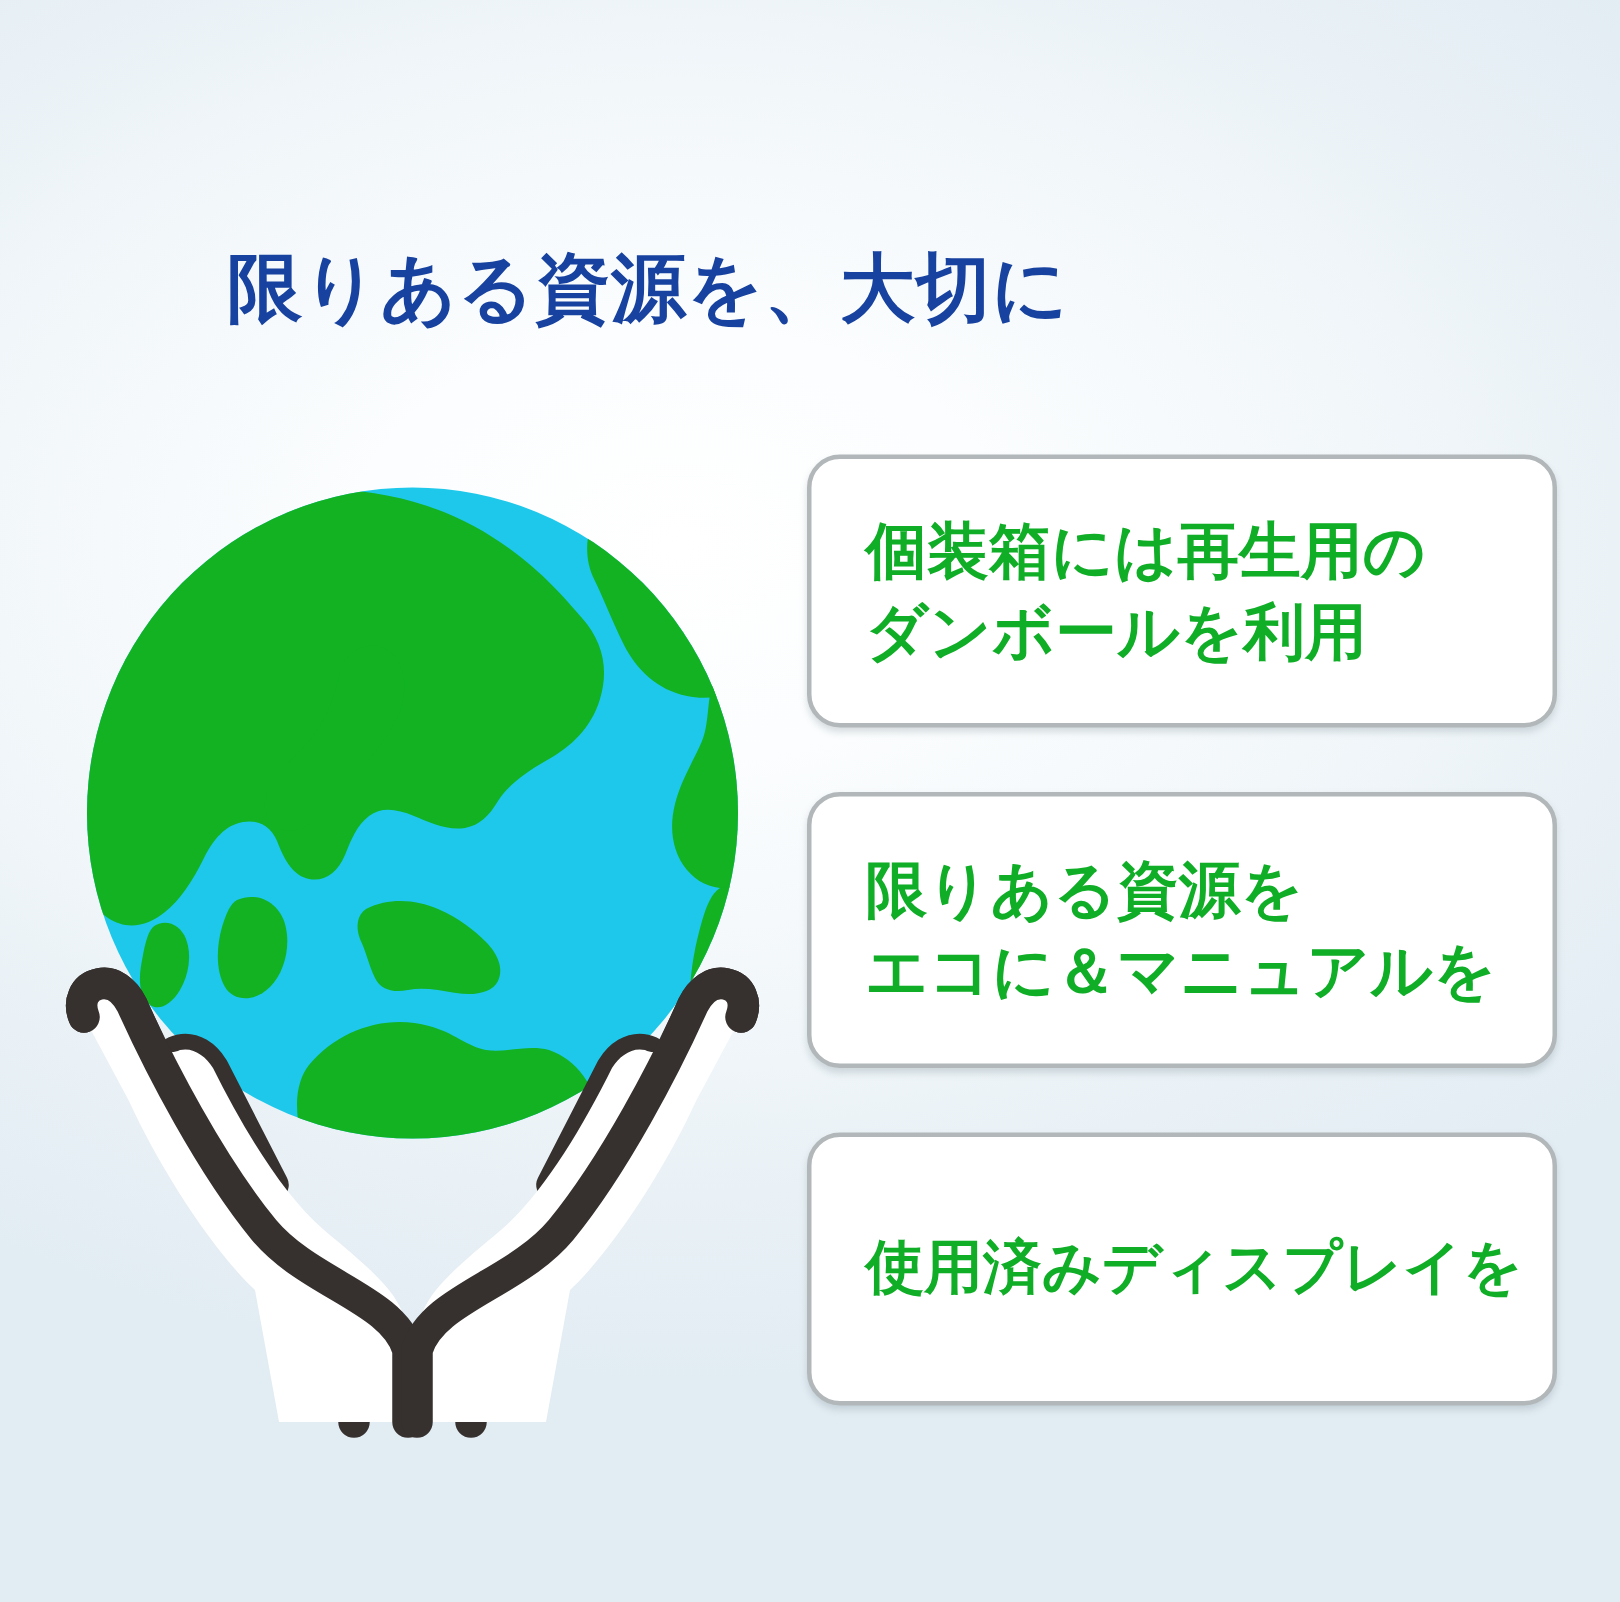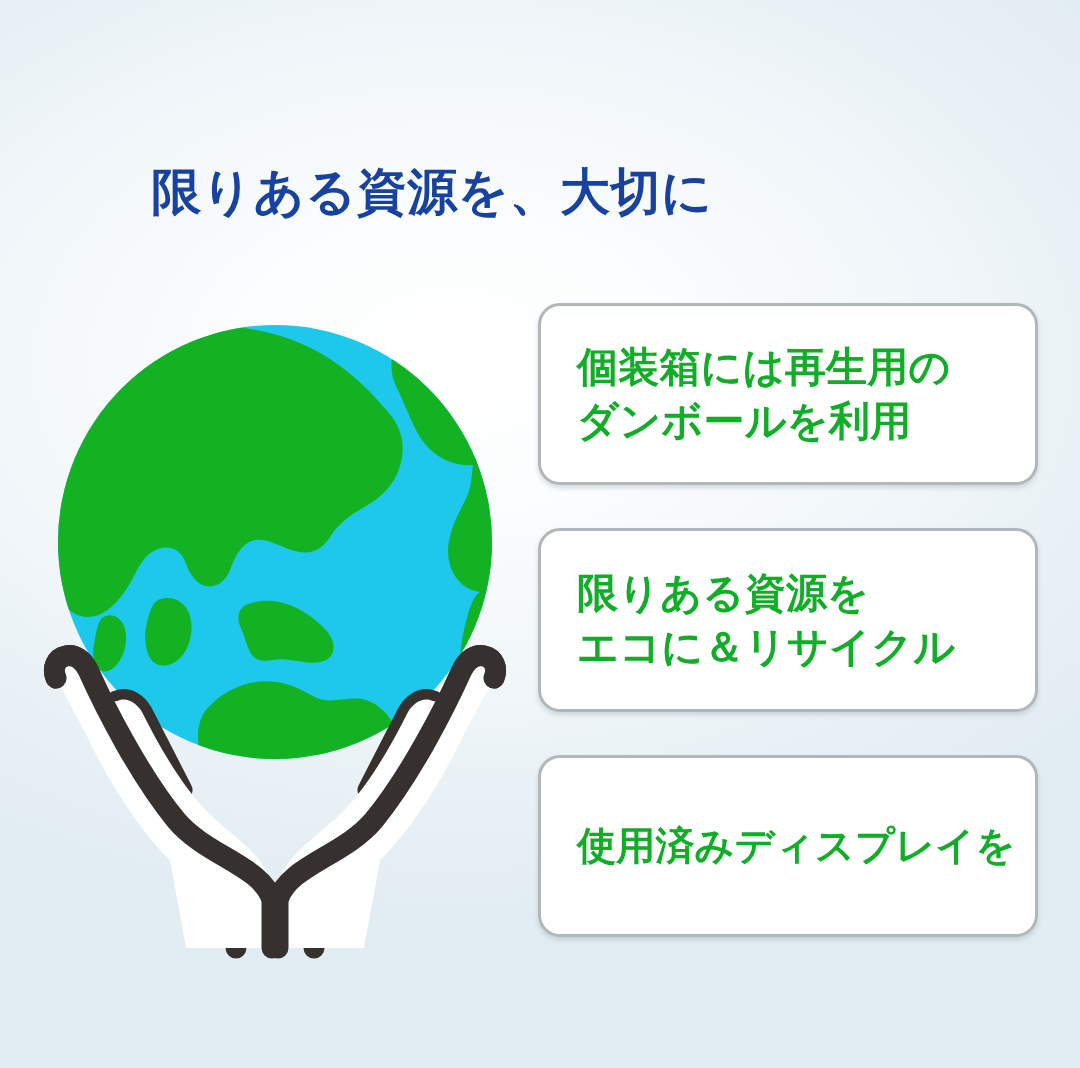--- a/index.html
+++ b/index.html
@@ -285,21 +285,21 @@
 
   <div class="cards">
 
     <div class="card card-1">
       <div class="card-line">個装箱には再生用の</div>
       <div class="card-line">ダンボールを利用</div>
     </div>
 
     <div class="card card-2">
       <div class="card-line">限りある資源を</div>
-      <div class="card-line">エコに＆リサイクル</div>
+      <div class="card-line">エコに＆マニュアルを</div>
     </div>
 
     <div class="card card-3">
       <div class="card-line">使用済みディスプレイを</div>
     </div>
 
   </div>
 
 </div>
 

